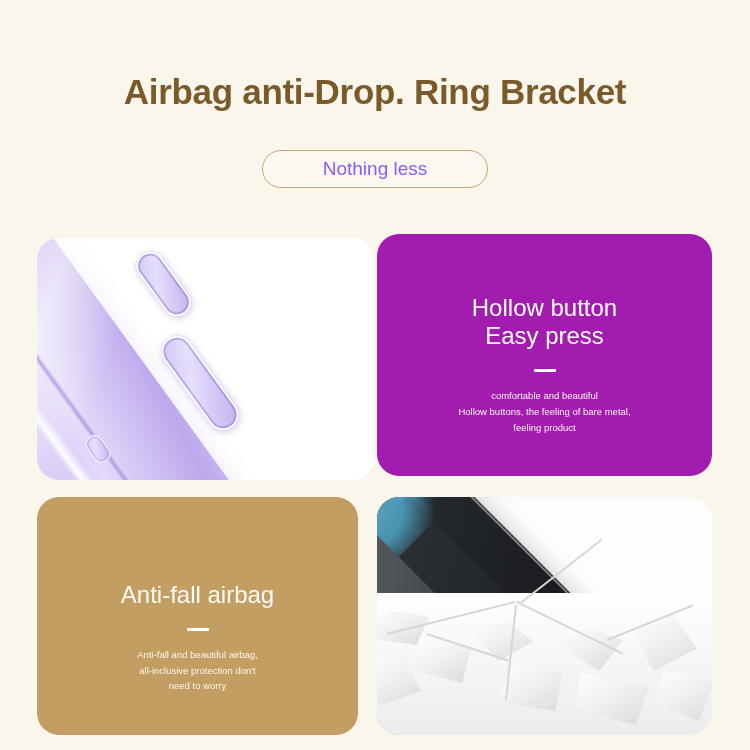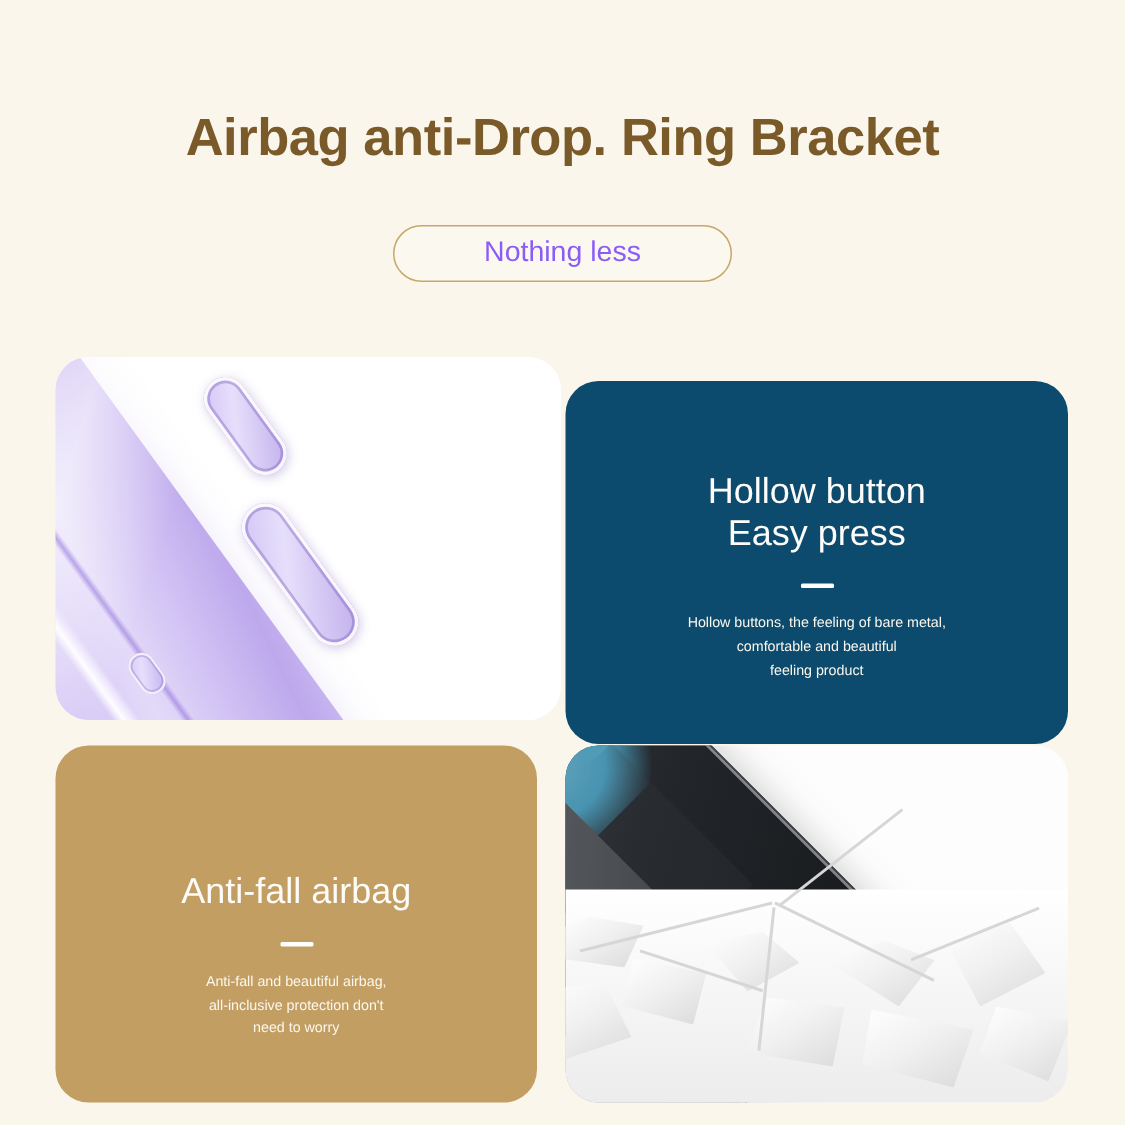--- a/index.html
+++ b/index.html
@@ -57,21 +57,21 @@
   }
 
   
   .panel {
     position: absolute;
     overflow: hidden;
     border-radius: 22px;
   }
 
   .p-tl { left: 37px;  top: 238px; width: 337px; height: 242px; background: #FFFFFF; }
-  .p-tr { left: 377px; top: 254px; width: 335px; height: 242px; background: #0c4a6e; }
+  .p-tr { left: 377px; top: 234px; width: 335px; height: 242px; background: #a21caf; }
   .p-bl { left: 37px;  top: 497px; width: 321px; height: 238px; background: #C39E62; }
   .p-br { left: 377px; top: 497px; width: 335px; height: 238px; background: #FFFFFF; }
 
   
   .copy {
     position: absolute;
     left: 0; right: 0;
     text-align: center;
     color: #FFFFFF;
   }
@@ -354,22 +354,22 @@
   </div>
 
   <div class="panel p-tr">
     <div class="copy">
       <div class="copy-head">
         <div>Hollow button</div>
         <div>Easy press</div>
       </div>
       <div class="rule"></div>
       <div class="copy-body">
+        <div>comfortable and beautiful</div>
         <div>Hollow buttons, the feeling of bare metal,</div>
-        <div>comfortable and beautiful</div>
         <div>feeling product</div>
       </div>
     </div>
   </div>
 
   <div class="panel p-bl">
     <div class="copy">
       <div class="copy-head">
         <div>Anti-fall airbag</div>
       </div>

